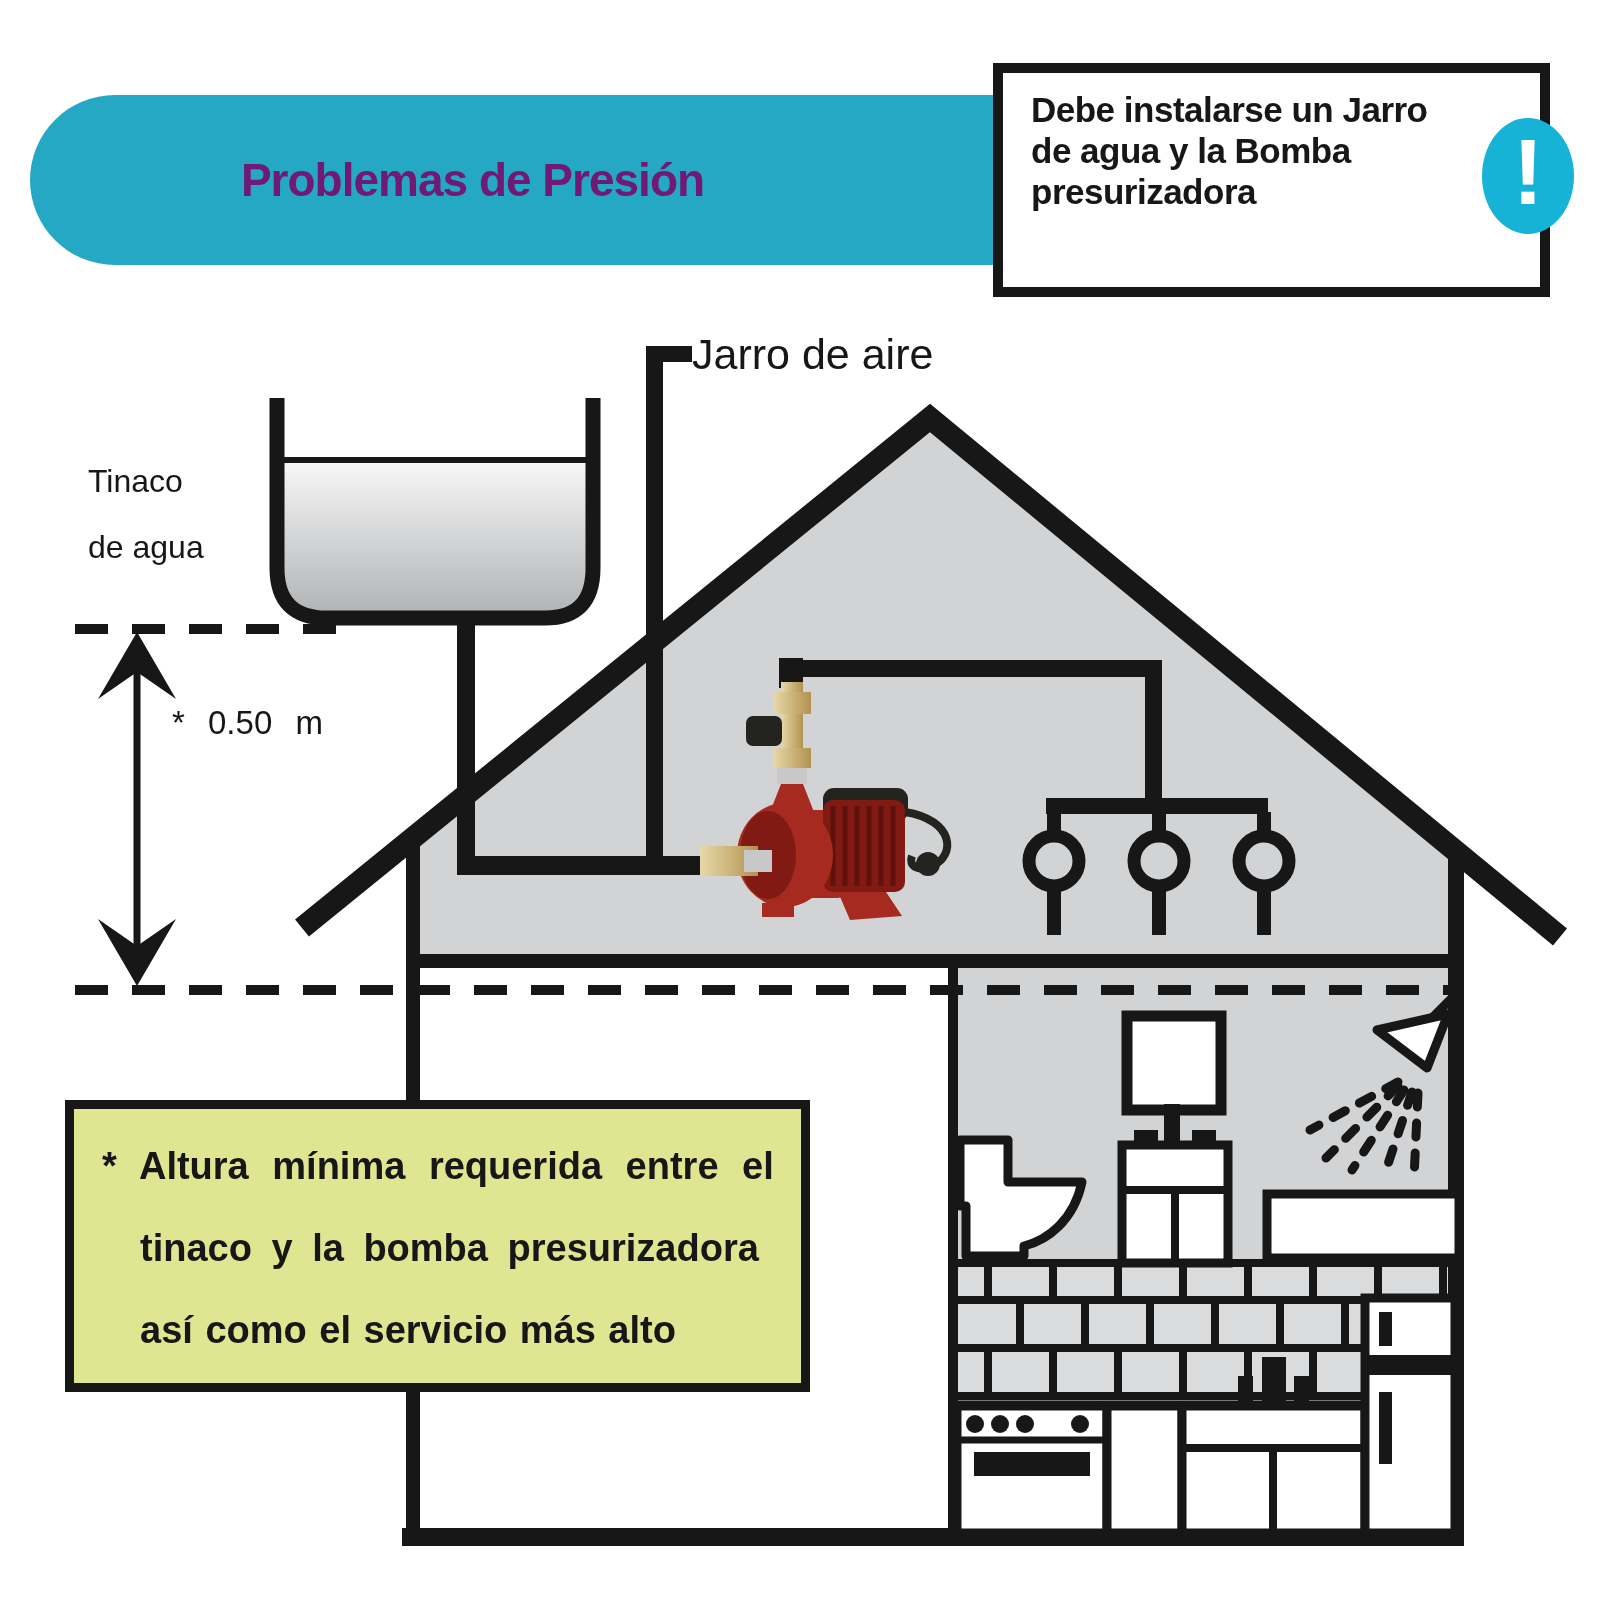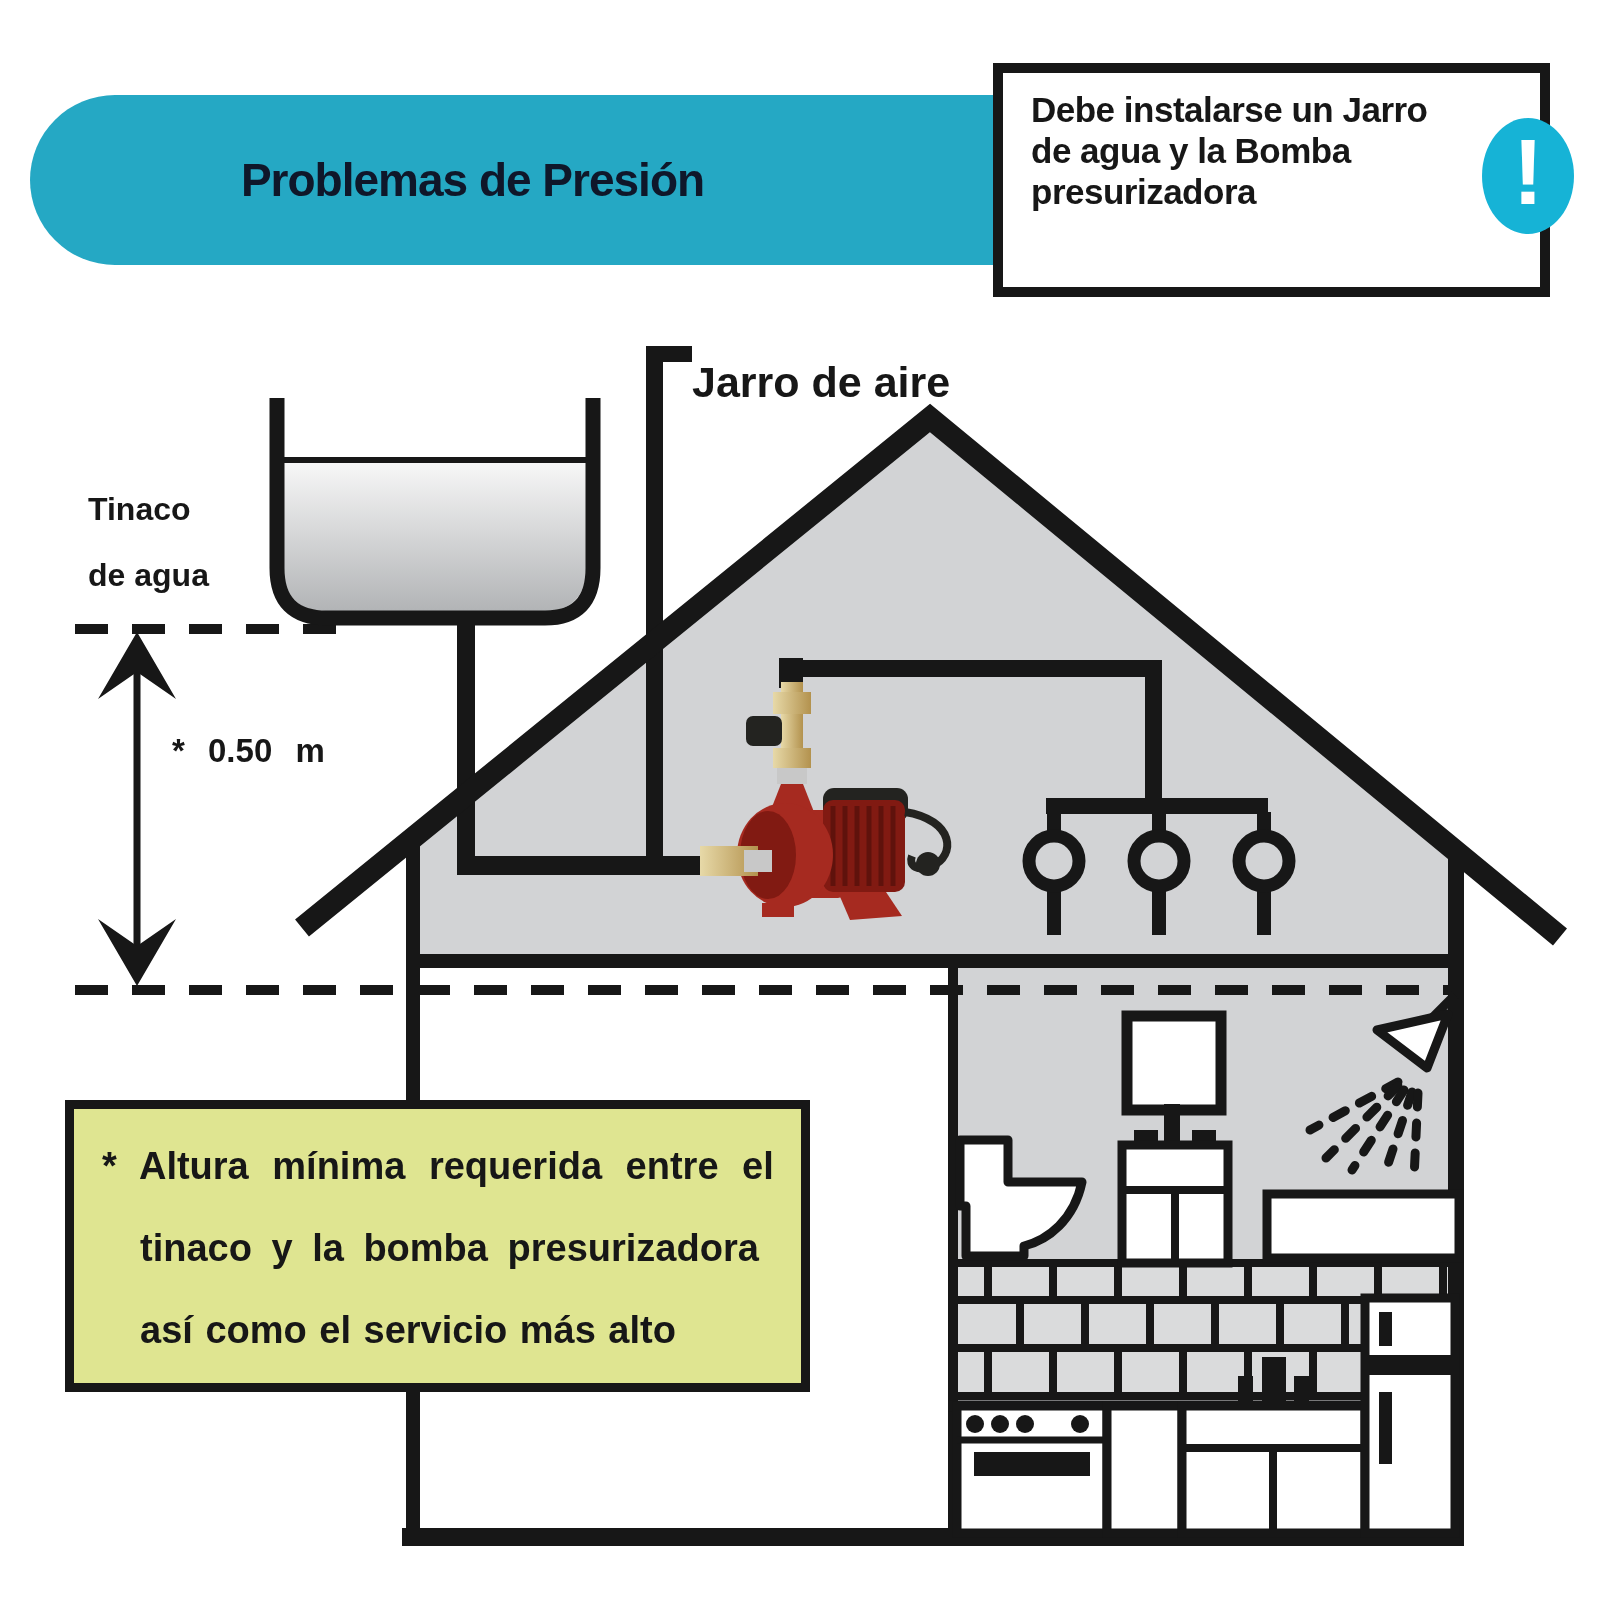--- a/index.html
+++ b/index.html
@@ -10,41 +10,41 @@
   #scene{position:absolute;left:0;top:0;z-index:1;}
   .abs{position:absolute;box-sizing:border-box;}
 
   
   #banner{
     left:30px;top:95px;width:975px;height:170px;z-index:3;
     background:var(--teal);border-radius:86px 0 0 86px;
     display:flex;align-items:center;justify-content:center;
   }
   #banner-title{
-    color:#0f172a;font-size:46px;font-weight:bold;letter-spacing:-1px;
+    color:#701a75;font-size:46px;font-weight:bold;letter-spacing:-1px;
     padding-right:90px;white-space:nowrap;
   }
 
   
   #note-box{
     left:993px;top:63px;width:557px;height:234px;z-index:4;
     background:#fff;border:10px solid var(--ink);
     padding:16px 0 0 28px;
   }
   .note-line{font-size:35px;font-weight:bold;line-height:41px;letter-spacing:-0.5px;white-space:nowrap;}
 
   #alert-circle{
     left:1482px;top:118px;width:92px;height:116px;z-index:5;
     background:var(--teal-bright);border-radius:50%;
     display:flex;align-items:center;justify-content:center;
   }
   #alert-mark{color:#fff;font-size:92px;font-weight:bold;line-height:1;padding-bottom:8px;}
 
   
-  .diagram-label{z-index:3;font-weight:bold;white-space:nowrap;margin-top:28px;}
+  .diagram-label{z-index:3;font-weight:normal;white-space:nowrap;}
   #label-jarro{left:692px;top:330px;font-size:43px;}
   #label-tinaco{left:88px;top:448px;font-size:32px;line-height:66px;}
   #label-height{left:172px;top:704px;font-size:33px;word-spacing:14px;}
 
   
   #callout{
     left:65px;top:1100px;width:745px;height:292px;z-index:3;
     background:var(--callout);border:9px solid var(--ink);
   }
   .callout-line{position:absolute;font-size:38px;font-weight:bold;white-space:nowrap;}

